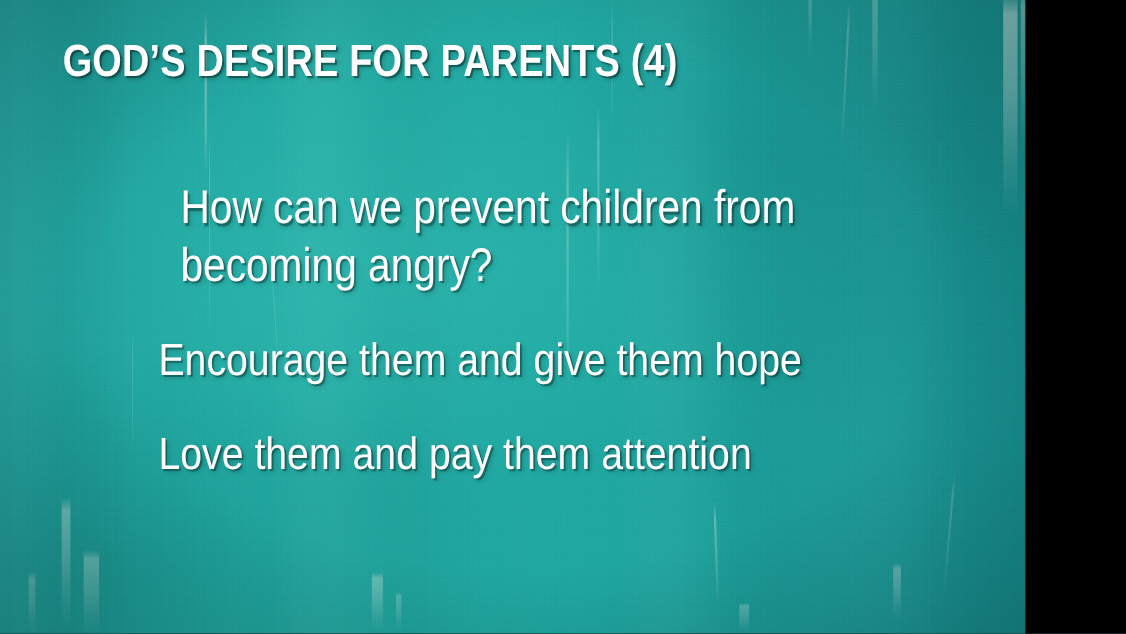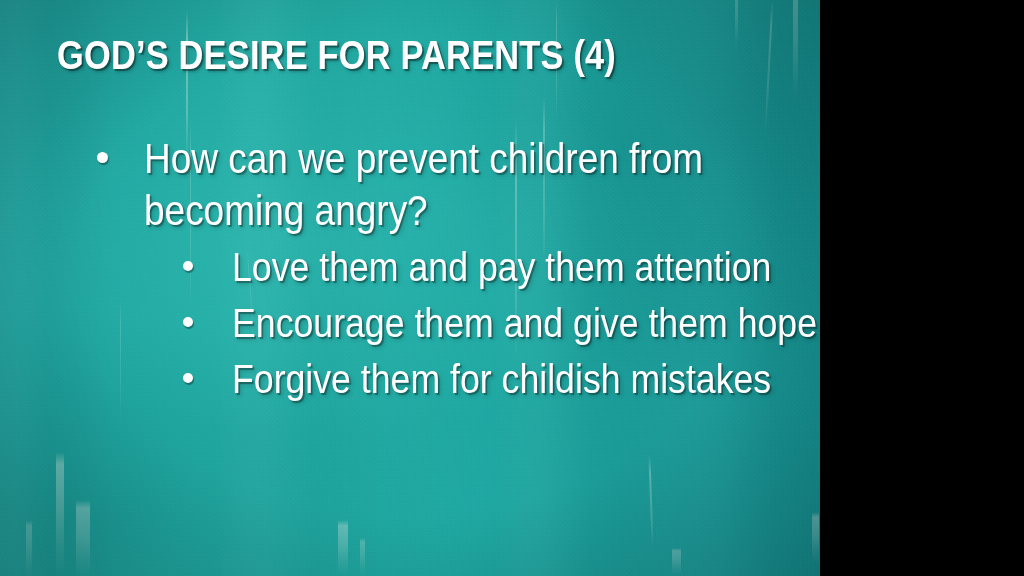--- a/index.html
+++ b/index.html
@@ -2,21 +2,21 @@
 <html><head>
 <meta charset="utf-8">
 <style>
   html, body {
     margin: 0;
     padding: 0;
     background: #000;
   }
   #slide {
     position: relative;
-    width: 820px;
+    width: 932px;
     height: 576px;
     overflow: hidden;
     background-color: #21a8a2;
     font-family: "Liberation Sans", sans-serif;
     -webkit-font-smoothing: antialiased;
   }
 
   
   .bg-base {
     position: absolute;
@@ -105,22 +105,23 @@
 
   .body-block {
     position: absolute;
     left: 0;
     top: 132px;
     width: 1024px;
   }
 
   .row {
     display: flex;
-    align-items: flex-start;
+    align-items: flex-end;
     white-space: nowrap;
+    flex-direction: column;
   }
 
   .bullet-dot {
     flex: 0 0 auto;
     border-radius: 50%;
     background: #ffffff;
     box-shadow: 1px 2px 1px rgba(0,0,0,.35);
   }
 
   .txt {
@@ -210,34 +211,28 @@
         <span class="bullet-dot"></span>
         <span class="txt">
           <span class="l">How can we prevent children from</span>
           <span class="l">becoming angry?</span>
         </span>
       </div>
 
       <div class="row lvl2">
         <span class="bullet-dot"></span>
         <span class="txt">
+          <span class="l">Encourage them and give them hope</span>
+        </span>
+      </div>
+
+      <div class="row lvl2">
+        <span class="bullet-dot"></span>
+        <span class="txt">
           <span class="l">Love them and pay them attention</span>
         </span>
       </div>
 
-      <div class="row lvl2">
-        <span class="bullet-dot"></span>
-        <span class="txt">
-          <span class="l">Encourage them and give them hope</span>
-        </span>
-      </div>
-
-      <div class="row lvl2">
-        <span class="bullet-dot"></span>
-        <span class="txt">
-          <span class="l">Forgive them for childish mistakes</span>
-        </span>
-      </div>
 
 
     </div>
   </div>
 </div>
 
 </body></html>

